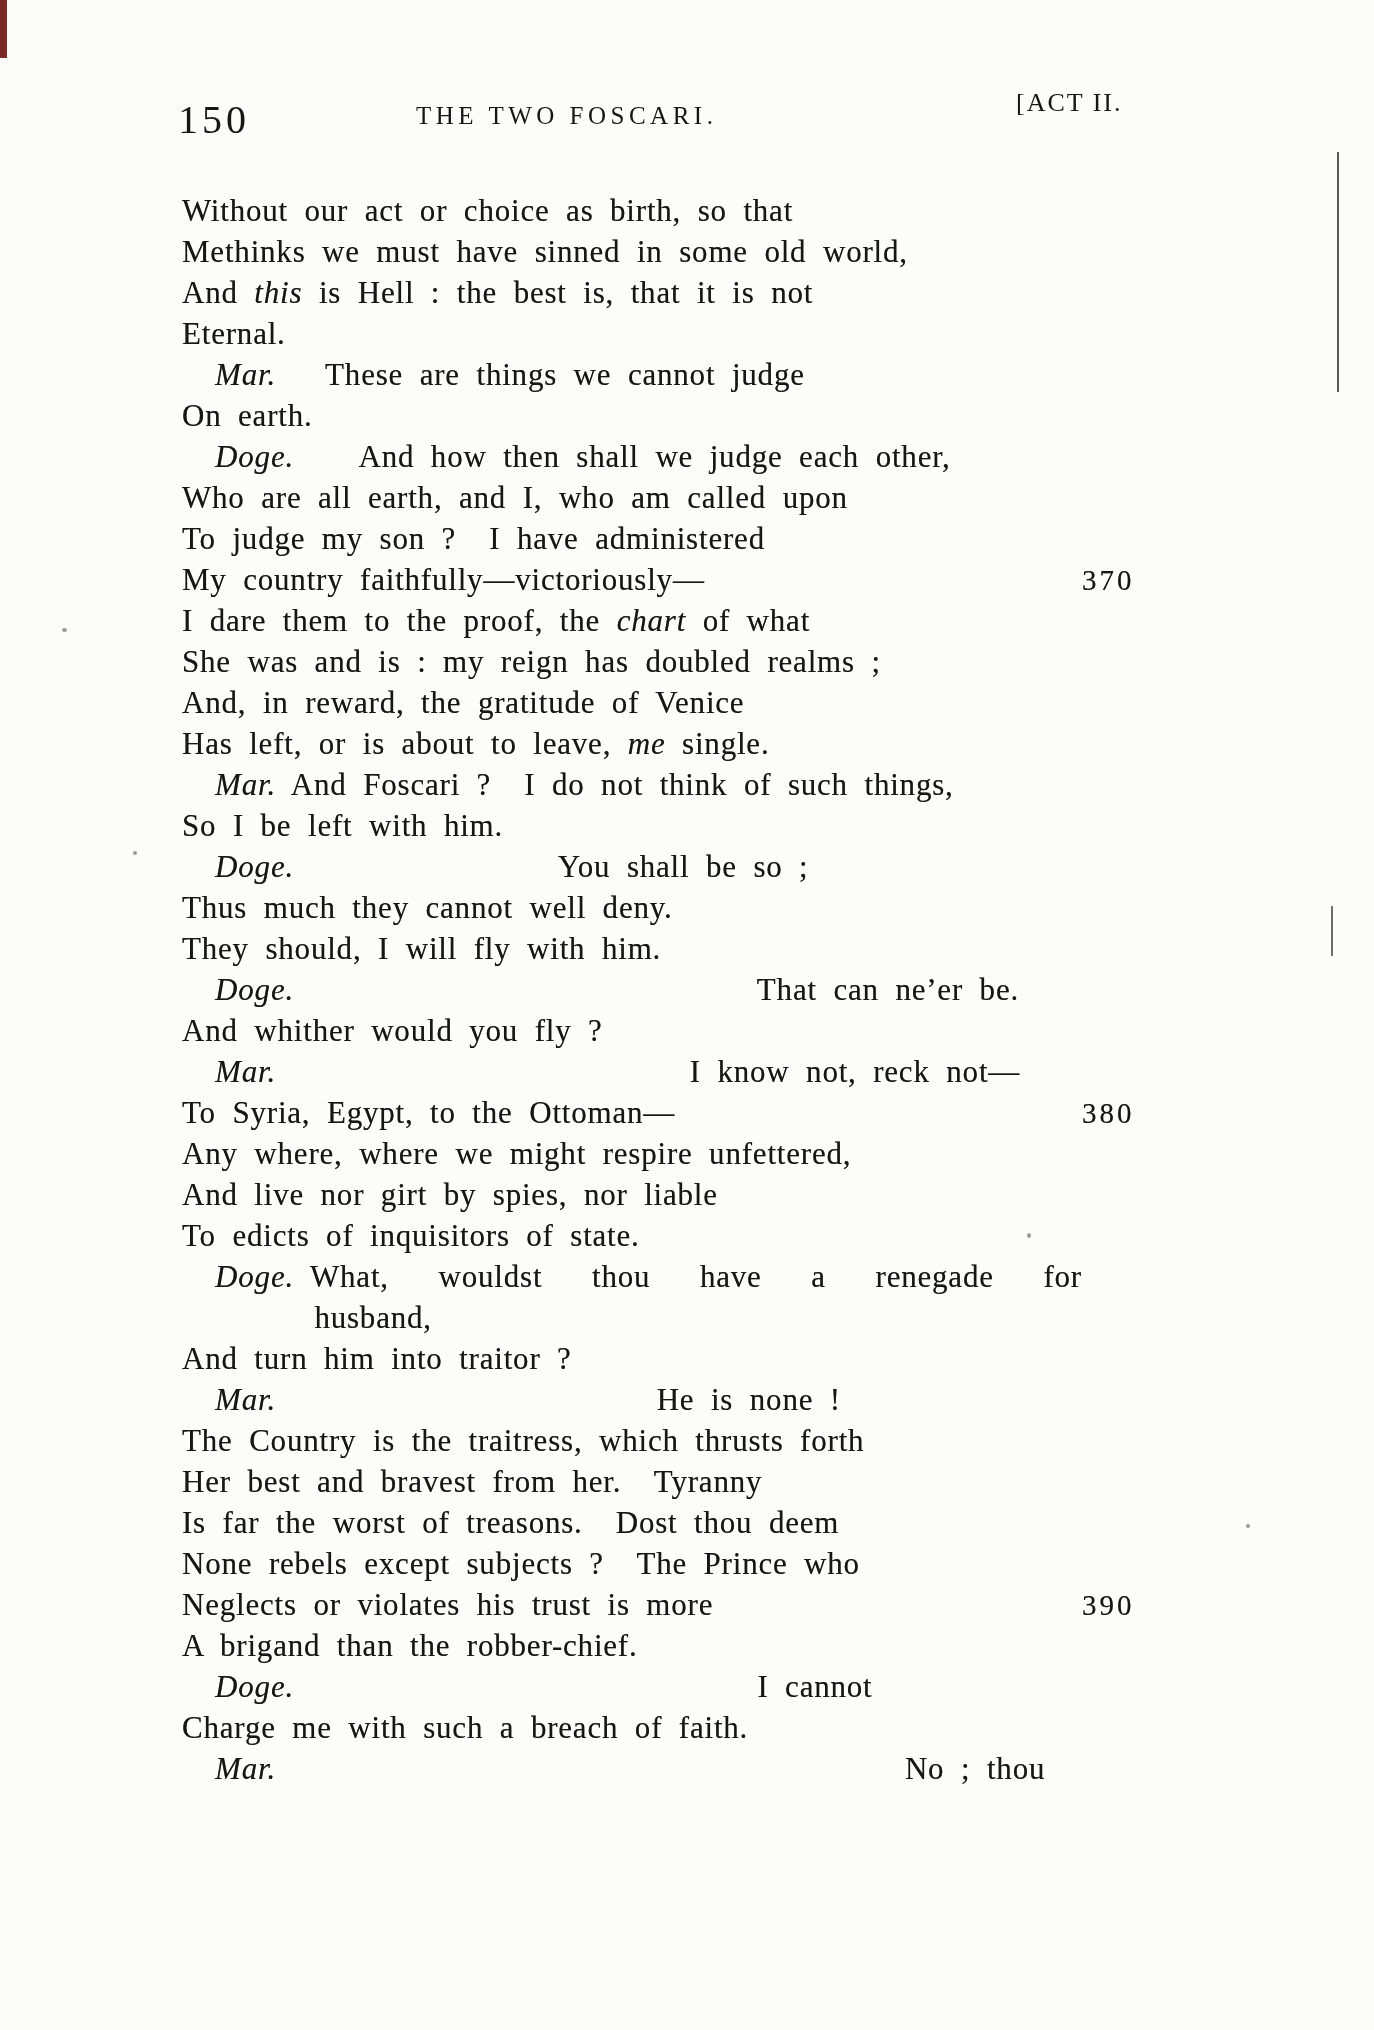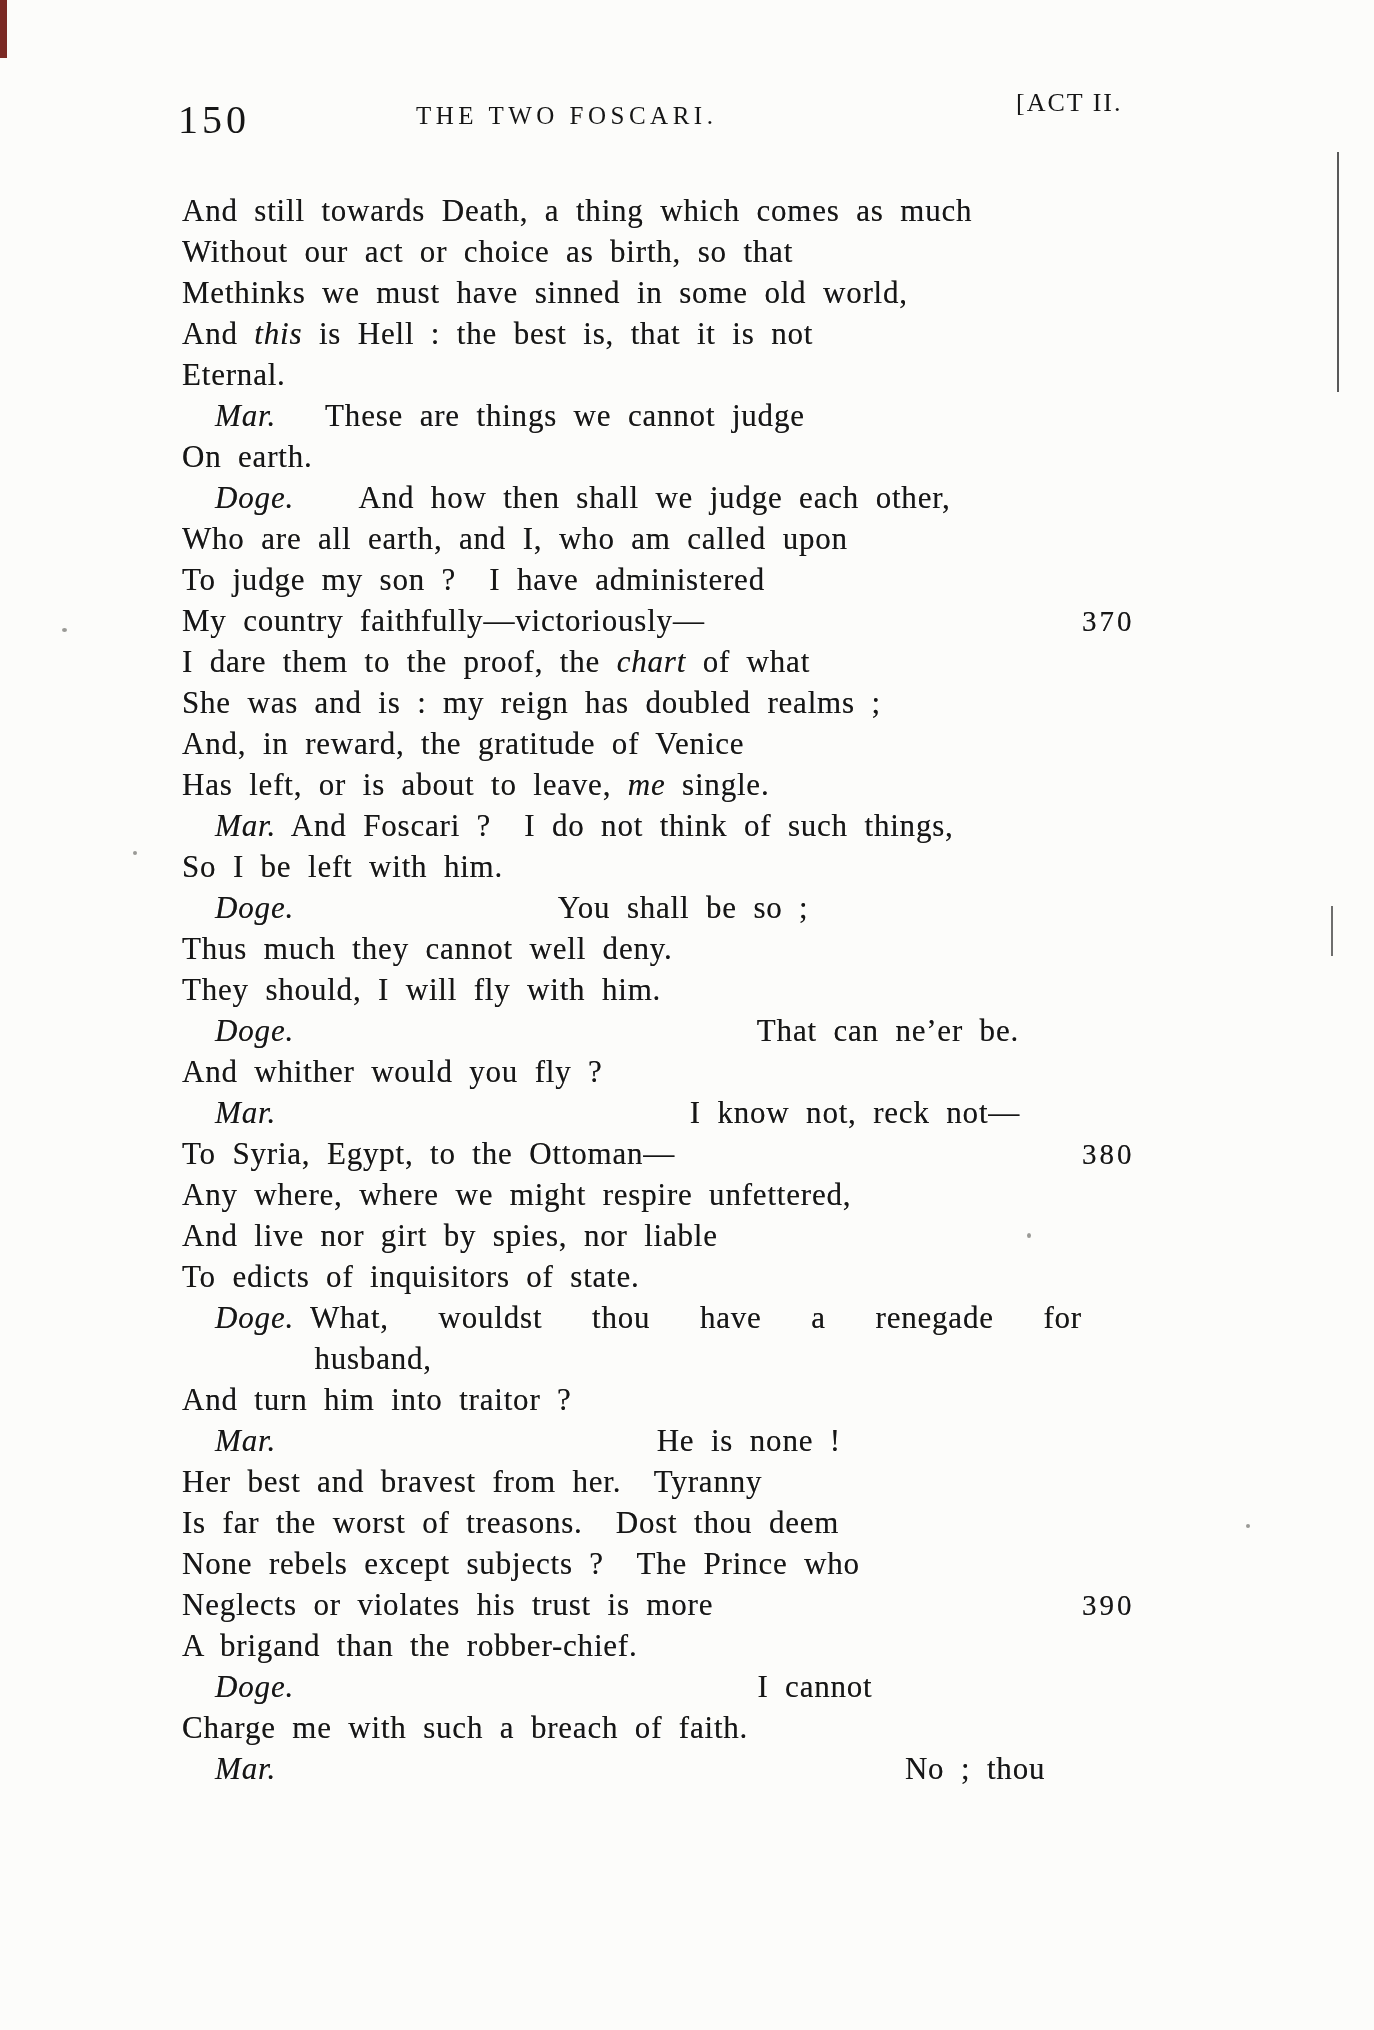--- a/index.html
+++ b/index.html
@@ -61,21 +61,20 @@
 </head>
 <body style="background: rgb(252, 252, 250); color: rgb(22, 22, 22);">
 
 <div class="page">
 
   <span class="pageno">150</span>
   <span class="running-title">THE TWO FOSCARI.</span>
   <span class="act-label">[ACT II.</span>
 
   <div class="verse">
-      <div class="line"><span>And still towards Death, a thing which comes as much</span></div>
       <div class="line"><span>Without our act or choice as birth, so that</span></div>
       <div class="line"><span>Methinks we must have sinned in some old world,</span></div>
       <div class="line"><span>And </span><span class="it">this</span><span> is Hell : the best is, that it is not</span></div>
       <div class="line"><span>Eternal.</span></div>
       <div class="line"><span>  </span><span class="it">Mar.</span><span>   These are things we cannot judge</span></div>
       <div class="line"><span>On earth.</span></div>
       <div class="line"><span>  </span><span class="it">Doge.</span><span>    And how then shall we judge each other,</span></div>
       <div class="line"><span>Who are all earth, and I, who am called upon</span></div>
       <div class="line"><span>To judge my son ?  I have administered</span></div>
       <div class="line"><span>My country faithfully—victoriously—</span><span class="lineno">370</span></div>
@@ -92,20 +91,21 @@
       <div class="line"><span>And whither would you fly ?</span></div>
       <div class="line"><span>  </span><span class="it">Mar.</span><span>                         I know not, reck not—</span></div>
       <div class="line"><span>To Syria, Egypt, to the Ottoman—</span><span class="lineno">380</span></div>
       <div class="line"><span>Any where, where we might respire unfettered,</span></div>
       <div class="line"><span>And live nor girt by spies, nor liable</span></div>
       <div class="line"><span>To edicts of inquisitors of state.</span></div>
       <div class="line"><span>  </span><span class="it">Doge.</span><span> What,   wouldst   thou   have   a   renegade   for</span></div>
       <div class="line"><span>        husband,</span></div>
       <div class="line"><span>And turn him into traitor ?</span></div>
       <div class="line"><span>  </span><span class="it">Mar.</span><span>                       He is none !</span></div>
+      <div class="line"><span>The Country is the traitress, which thrusts forth</span></div>
       <div class="line"><span>Her best and bravest from her.  Tyranny</span></div>
       <div class="line"><span>Is far the worst of treasons.  Dost thou deem</span></div>
       <div class="line"><span>None rebels except subjects ?  The Prince who</span></div>
       <div class="line"><span>Neglects or violates his trust is more</span><span class="lineno">390</span></div>
       <div class="line"><span>A brigand than the robber-chief.</span></div>
       <div class="line"><span>  </span><span class="it">Doge.</span><span>                            I cannot</span></div>
       <div class="line"><span>Charge me with such a breach of faith.</span></div>
       <div class="line"><span>  </span><span class="it">Mar.</span><span>                                      No ; thou</span></div>
     </div>
 

